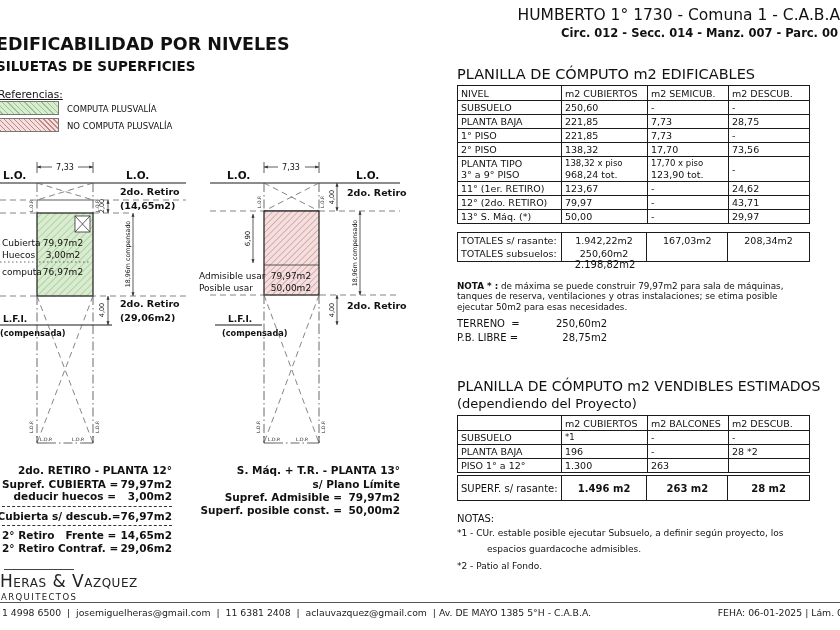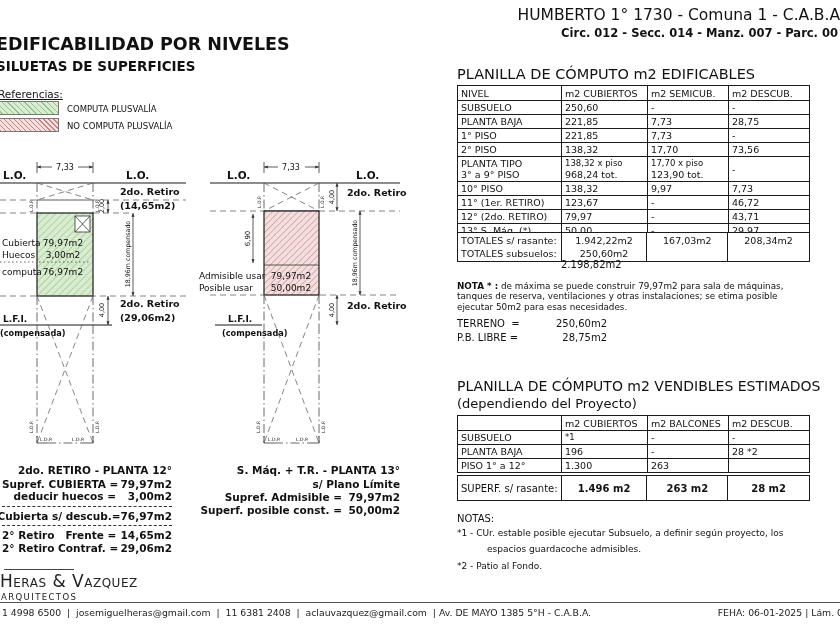--- a/index.html
+++ b/index.html
@@ -49,21 +49,21 @@
   .ptable tr.hrow th{height:14px}
   .ptable .cl{text-align:left}
   .ptable .sm{font-size:8.5px;line-height:11px}
   .ptable .pt td{height:24px}
   .ptable .pt div{line-height:11.5px}
   .totbox{left:457px;top:232px;width:353px;height:30px;border:1.4px solid #1b1b1b;
           display:flex;box-sizing:border-box;font-size:9.5px;background:#fff}
   .totbox .c{box-sizing:border-box;border-right:1px solid #1b1b1b;padding:1px 3px;line-height:13px}
   .totbox .c0{width:104px}.totbox .c1{width:86px;text-align:center}
   .totbox .c2{width:81px;text-align:center}.totbox .c3{width:81px;text-align:center;border-right:none}
-  .grand{left:561px;top:259px;width:88px;text-align:left;font-size:10px}
+  .grand{left:561px;top:259px;width:88px;text-align:center;font-size:10px}
   .nota{left:457px;top:281px;width:354px;font-size:8.8px;line-height:10.3px}
   .nota b{font-weight:bold}
   .site{left:457px;top:317px;font-size:10px;line-height:13.5px}
   .site .l{display:inline-block;width:88px;white-space:pre}
   .site .v{display:inline-block;width:62px;text-align:right}
   .t2-sub{left:457px;top:396px;font-size:13px}
   .tot2{left:457px;top:475px;width:353px;height:26px;border:1.4px solid #1b1b1b;display:flex;
         box-sizing:border-box;font-size:10px;background:#fff}
   .tot2 .c{box-sizing:border-box;border-right:1px solid #1b1b1b;display:flex;align-items:center;
         justify-content:center;font-weight:bold}
@@ -317,30 +317,24 @@
           <div class="sm">138,32 x piso</div>
           <div>968,24 tot.</div>
         </td>
       <td>
           <div class="sm">17,70 x piso</div>
           <div>123,90 tot.</div>
         </td>
       <td>-</td>
     </tr>
     <tr>
-        <td class="cl">10° PISO</td>
-        <td>138,32</td>
-        <td>9,97</td>
-        <td>7,73</td>
-      </tr>
-    <tr>
         <td class="cl">11° (1er. RETIRO)</td>
         <td>123,67</td>
         <td>-</td>
-        <td>46,72</td>
+        <td>24,62</td>
       </tr>
     <tr>
         <td class="cl">12° (2do. RETIRO)</td>
         <td>79,97</td>
         <td>-</td>
         <td>43,71</td>
       </tr>
     <tr>
         <td class="cl">13° S. Máq. (*)</td>
         <td>50,00</td>

